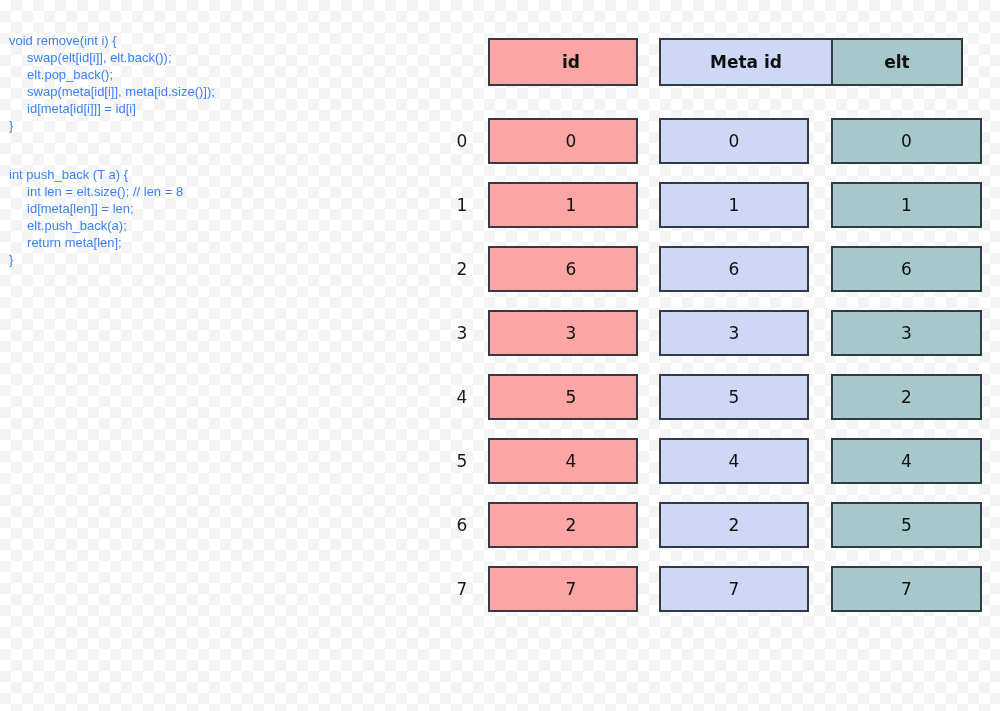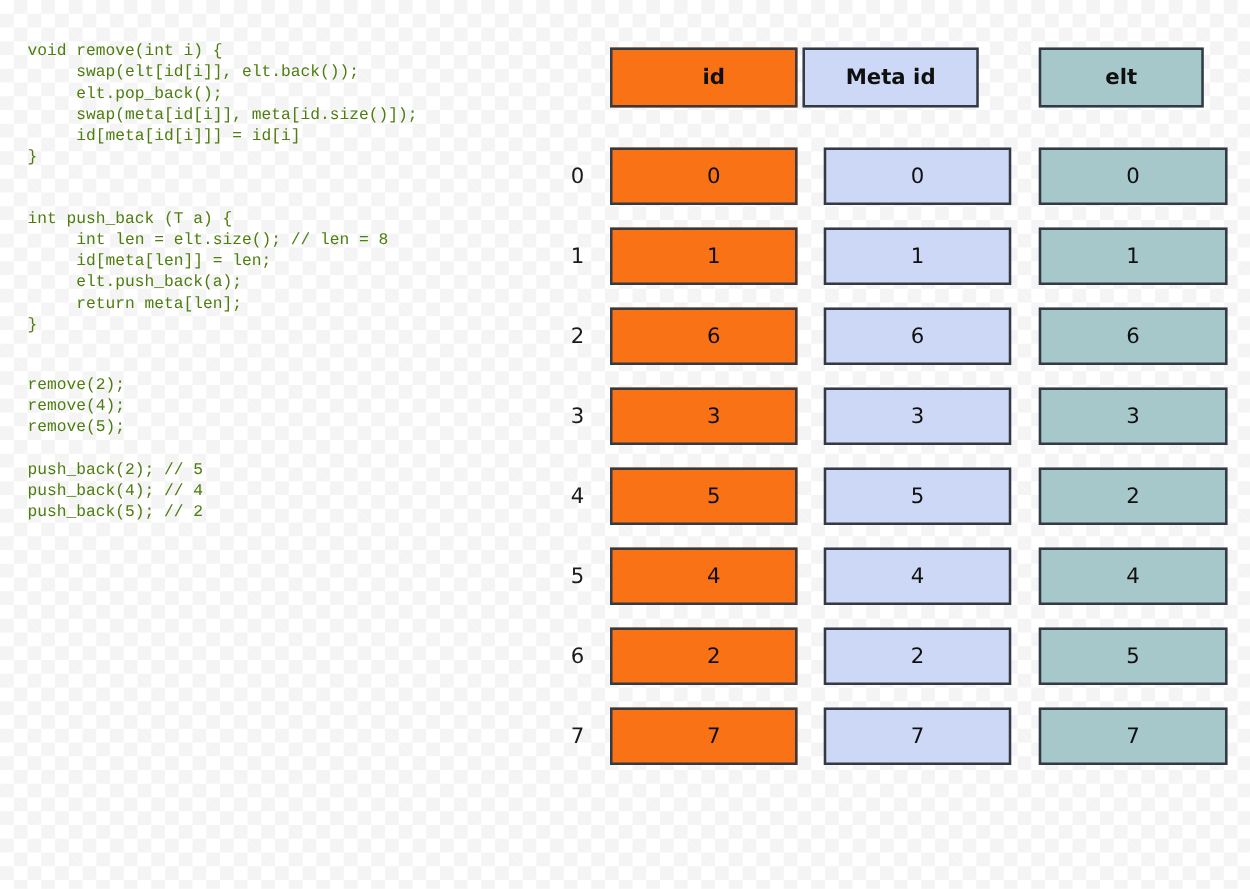--- a/index.html
+++ b/index.html
@@ -25,25 +25,25 @@
   
   #code-panel {
     position: absolute;
     left: 0px;
     top: 0px;
     width: 440px;
     height: 711px;
   }
   .code-block {
     position: absolute;
-    left: 22px;
-    font-family: Liberation Mono, monospace;
+    left: 9px;
+    font-family: Liberation Sans, sans-serif;
     font-size: 13px;
     line-height: 17px;
-    color: #4d7c0f;
+    color: #3b82f6;
     white-space: pre;
   }
   #code-remove  { top: 19px; }
   #code-push    { top: 153px; }
   #code-calls   { top: 286px; }
 
   
   #table-panel {
     position: absolute;
     left: 440px;
@@ -64,21 +64,21 @@
     display: flex;
     align-items: center;
     justify-content: center;
     font-size: 17px;
     color: #101010;
   }
   .cell.header {
     font-weight: bold;
     font-size: 17px;
   }
-  .col-id   { background: #f97316; padding-left: 16px; }
+  .col-id   { background: #fca5a5; padding-left: 16px; }
   .col-meta { background: #ccd8f5; }
   .col-elt  { background: #a7c8ca; }
 
   .row-label {
     position: absolute;
     width: 28px;
     text-align: center;
     font-size: 17px;
     color: #1a1a1a;
     display: flex;
@@ -97,34 +97,27 @@
      id[meta[id[i]]] = id[i]
 }</pre>
 
   <pre class="code-block" id="code-push">int push_back (T a) {
      int len = elt.size(); // len = 8
      id[meta[len]] = len;
      elt.push_back(a);
      return meta[len];
 }</pre>
 
-  <pre class="code-block" id="code-calls">remove(2);
-remove(4);
-remove(5);
-
-push_back(2); // 5
-push_back(4); // 4
-push_back(5); // 2</pre>
 </div>
 
 <div id="table-panel">
   <div class="table-grid" id="table-grid">
 
     <div class="cell header col-id" style="left:48px;  top:38px; width:150px; height:48px;">id</div>
-    <div class="cell header col-meta" style="left:202px; top:38px; width:141px; height:48px;">Meta id</div>
+    <div class="cell header col-meta" style="left:219px; top:38px; width:174px; height:48px;">Meta id</div>
     <div class="cell header col-elt" style="left:391px; top:38px; width:132px; height:48px;">elt</div>
 
     <div class="row-label" style="left:8px; top:118px; height:46px;">0</div>
     <div class="row-label" style="left:8px; top:182px; height:46px;">1</div>
     <div class="row-label" style="left:8px; top:246px; height:46px;">2</div>
     <div class="row-label" style="left:8px; top:310px; height:46px;">3</div>
     <div class="row-label" style="left:8px; top:374px; height:46px;">4</div>
     <div class="row-label" style="left:8px; top:438px; height:46px;">5</div>
     <div class="row-label" style="left:8px; top:502px; height:46px;">6</div>
     <div class="row-label" style="left:8px; top:566px; height:46px;">7</div>

